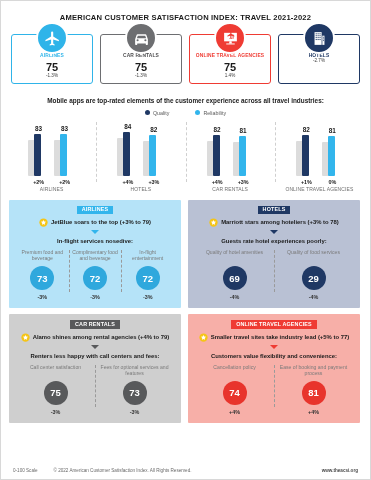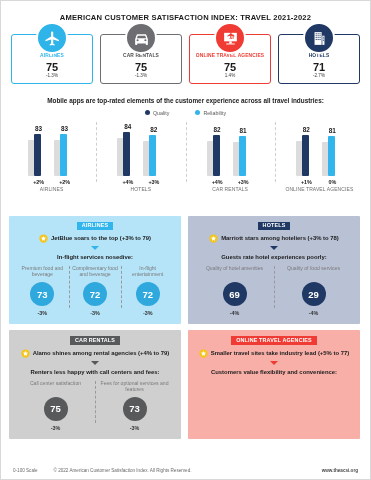--- a/index.html
+++ b/index.html
@@ -53,21 +53,21 @@
   .bshadow{position:absolute;left:-4px;bottom:0;width:7px;background:#dcdcdc;
            border-radius:1px;}
   .bbar{position:absolute;left:2px;bottom:0;width:7px;border-radius:1px;}
   .bbar.q{background:#1f3864;} .bbar.r{background:#32b5ec;}
   .deltas{display:flex;gap:13px;margin-top:3px;}
   .dl{width:13px;text-align:center;font-size:5.4px;font-weight:bold;color:#1b1b1b;}
   .glabel{margin-top:2px;font-size:5px;color:#6f6f6f;text-align:center;
           line-height:1.15;letter-spacing:.1px;text-transform:uppercase;}
 
   
-  .quads{display:flex;flex-wrap:wrap;padding:0 8px;margin-top:22px;gap:6px 7px;}
+  .quads{display:flex;flex-wrap:wrap;padding:0 8px;margin-top:6px;gap:6px 7px;}
   .quad{width:172px;box-sizing:border-box;padding:6px 7px 8px;border-radius:1px;}
   .q-air{background:#b5e3f8;} .q-htl{background:#b9c1d4;}
   .q-car{background:#cfcfcf;} .q-ota{background:#f7afa8;}
   .qtag{display:block;margin:0 auto;width:max-content;font-size:5.4px;
         font-weight:bold;color:#fff;padding:1.5px 5px;letter-spacing:.15px;
         text-transform:uppercase;line-height:1;}
   .q-air .qtag{background:#32b5ec;} .q-htl .qtag{background:#1f3864;}
   .q-car .qtag{background:#58595b;} .q-ota .qtag{background:#ef3b33;}
   .qhead{display:flex;align-items:center;justify-content:center;gap:3px;margin-top:4px;}
   .star{width:9px;height:9px;flex:none;}
@@ -162,21 +162,20 @@
               <rect x="6.6" y="12.7" width="1.5" height="1.5"></rect>
               <rect x="9.3" y="12.7" width="1.5" height="1.5"></rect>
               <rect x="12" y="12.7" width="1.5" height="1.5"></rect>
               <rect x="17" y="9.6" width="1.2" height="1.2"></rect>
               <rect x="17" y="12" width="1.2" height="1.2"></rect>
               <rect x="17" y="14.4" width="1.2" height="1.2"></rect>
             </g>
           </svg>
       </span>
       <div class="nm">HOTELS</div>
-      <div class="sc">71</div>
       <div class="ch">-2.7%</div>
     </div>
   </div>
 
   <div class="chart-wrap">
     <div class="chart-head">Mobile apps are top-rated elements of the customer experience across all travel industries:</div>
 
     <div class="legend">
       <span class="lg">
         <span class="dot q"></span>
@@ -370,20 +369,32 @@
       <span class="qtag">ONLINE TRAVEL AGENCIES</span>
       <div class="qhead">
         <svg class="star" viewBox="0 0 24 24">
             <circle cx="12" cy="12" r="11" fill="#f5c518"></circle>
             <path d="M12 5.2l2.1 4.3 4.7.7-3.4 3.3.8 4.7-4.2-2.2-4.2 2.2.8-4.7-3.4-3.3 4.7-.7z" fill="#fff"></path>
           </svg>
         <span class="ht">Smaller travel sites take industry lead (+5% to 77)</span>
       </div>
       <div class="tri"></div>
       <div class="qsub">Customers value flexibility and convenience:</div>
+      <div class="metrics">
+        <div class="mt">
+          <div class="mlab">Cancellation policy</div>
+          <div class="circ">74</div>
+          <div class="mdelta">+4%</div>
+        </div>
+        <div class="mt">
+          <div class="mlab">Ease of booking and payment process</div>
+          <div class="circ">81</div>
+          <div class="mdelta">+4%</div>
+        </div>
+      </div>
     </div>
   </div>
 
   <div class="footer">
     <span class="f-scale">0-100 Scale</span>
     <span class="f-cr">© 2022 American Customer Satisfaction Index. All Rights Reserved.</span>
     <span class="f-url">www.theacsi.org</span>
   </div>
 
 </div>

